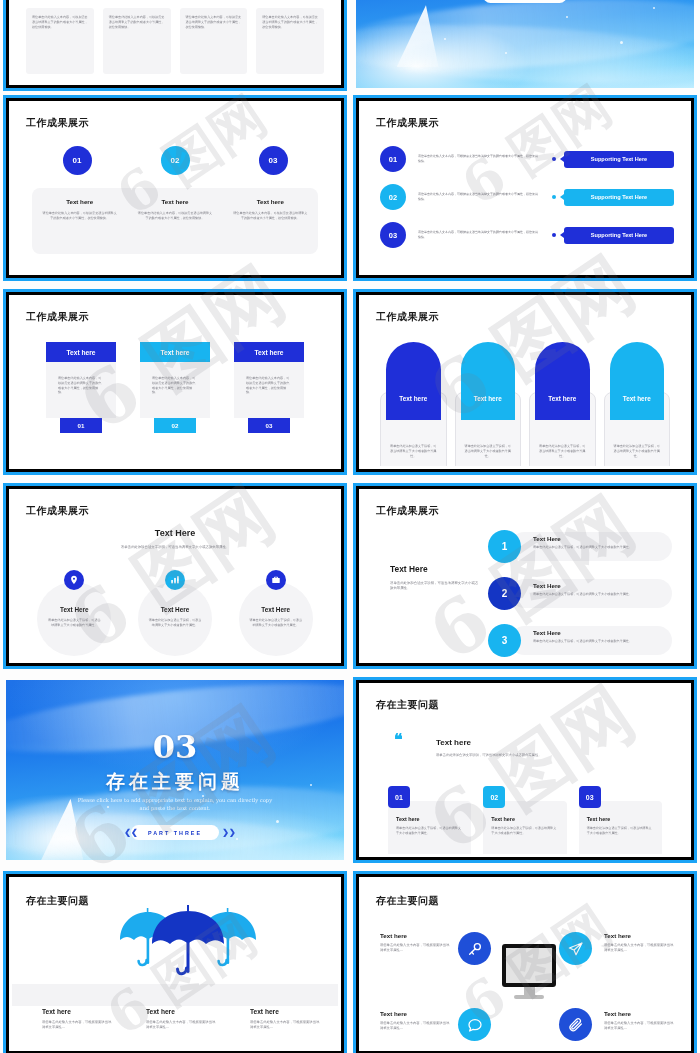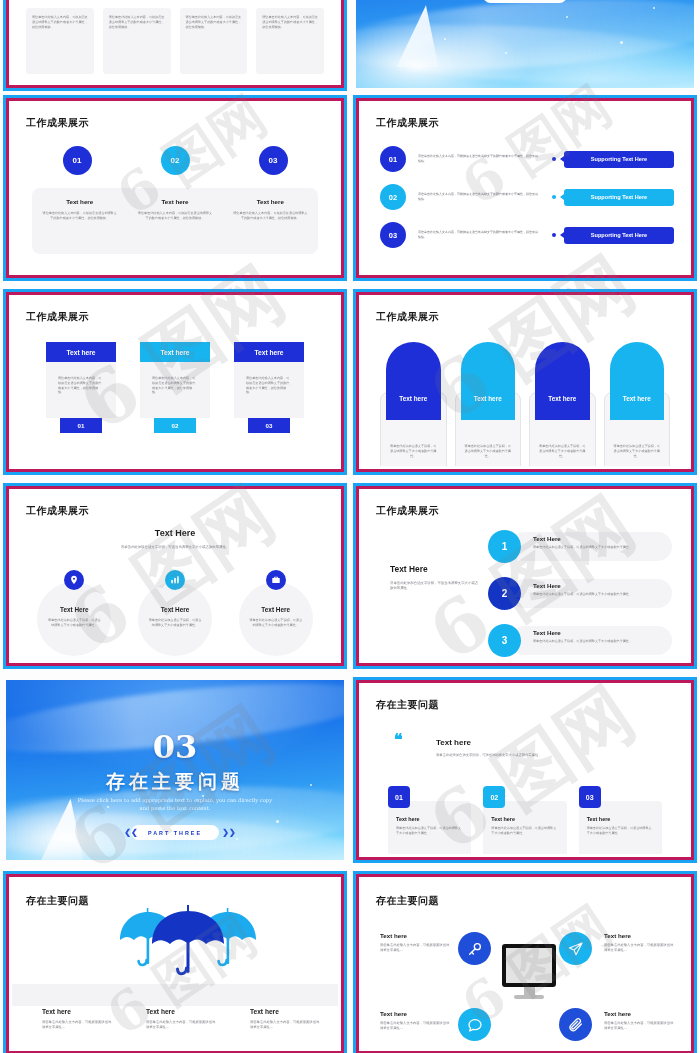--- a/index.html
+++ b/index.html
@@ -13,21 +13,21 @@
   
   .sheet{ position:absolute; inset:0; }
 
   .slide{
     position:absolute;
     background:#ffffff;
     overflow:hidden;
   }
   .slide .frame{
     position:absolute; inset:0;
-    border:3px solid #be185d;
+    border:3px solid #000000;
     background:#fff;
     overflow:hidden;
   }
   .slide.lightedge{ box-shadow:0 0 0 3px #1aa3f5; }
   .inner{ position:absolute; inset:3px; background:#fff; overflow:hidden; }
 
   
   .s-title{
     position:absolute;
     font-family:"DejaVu Serif", serif;

